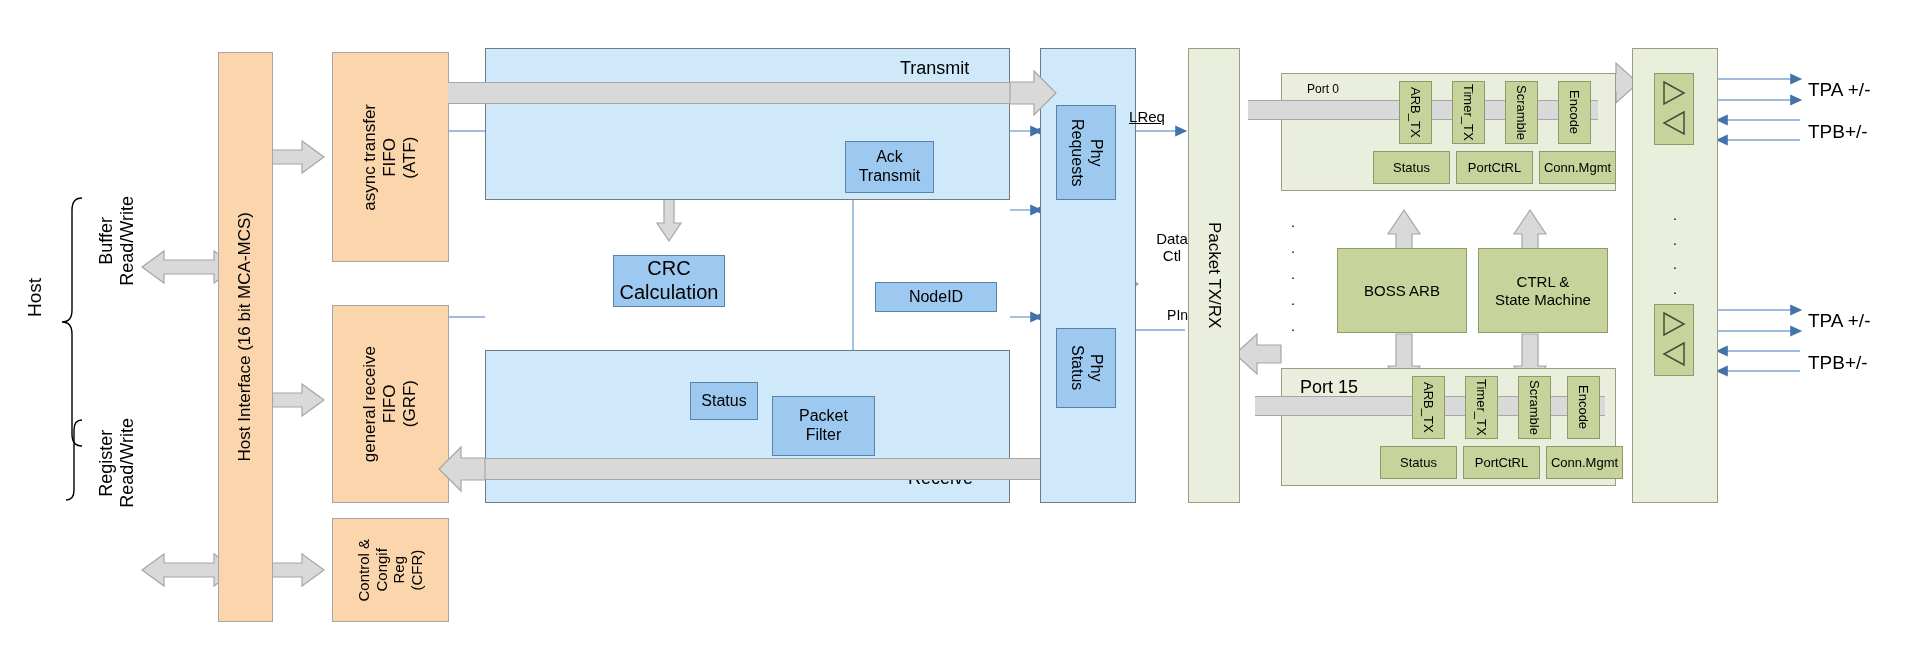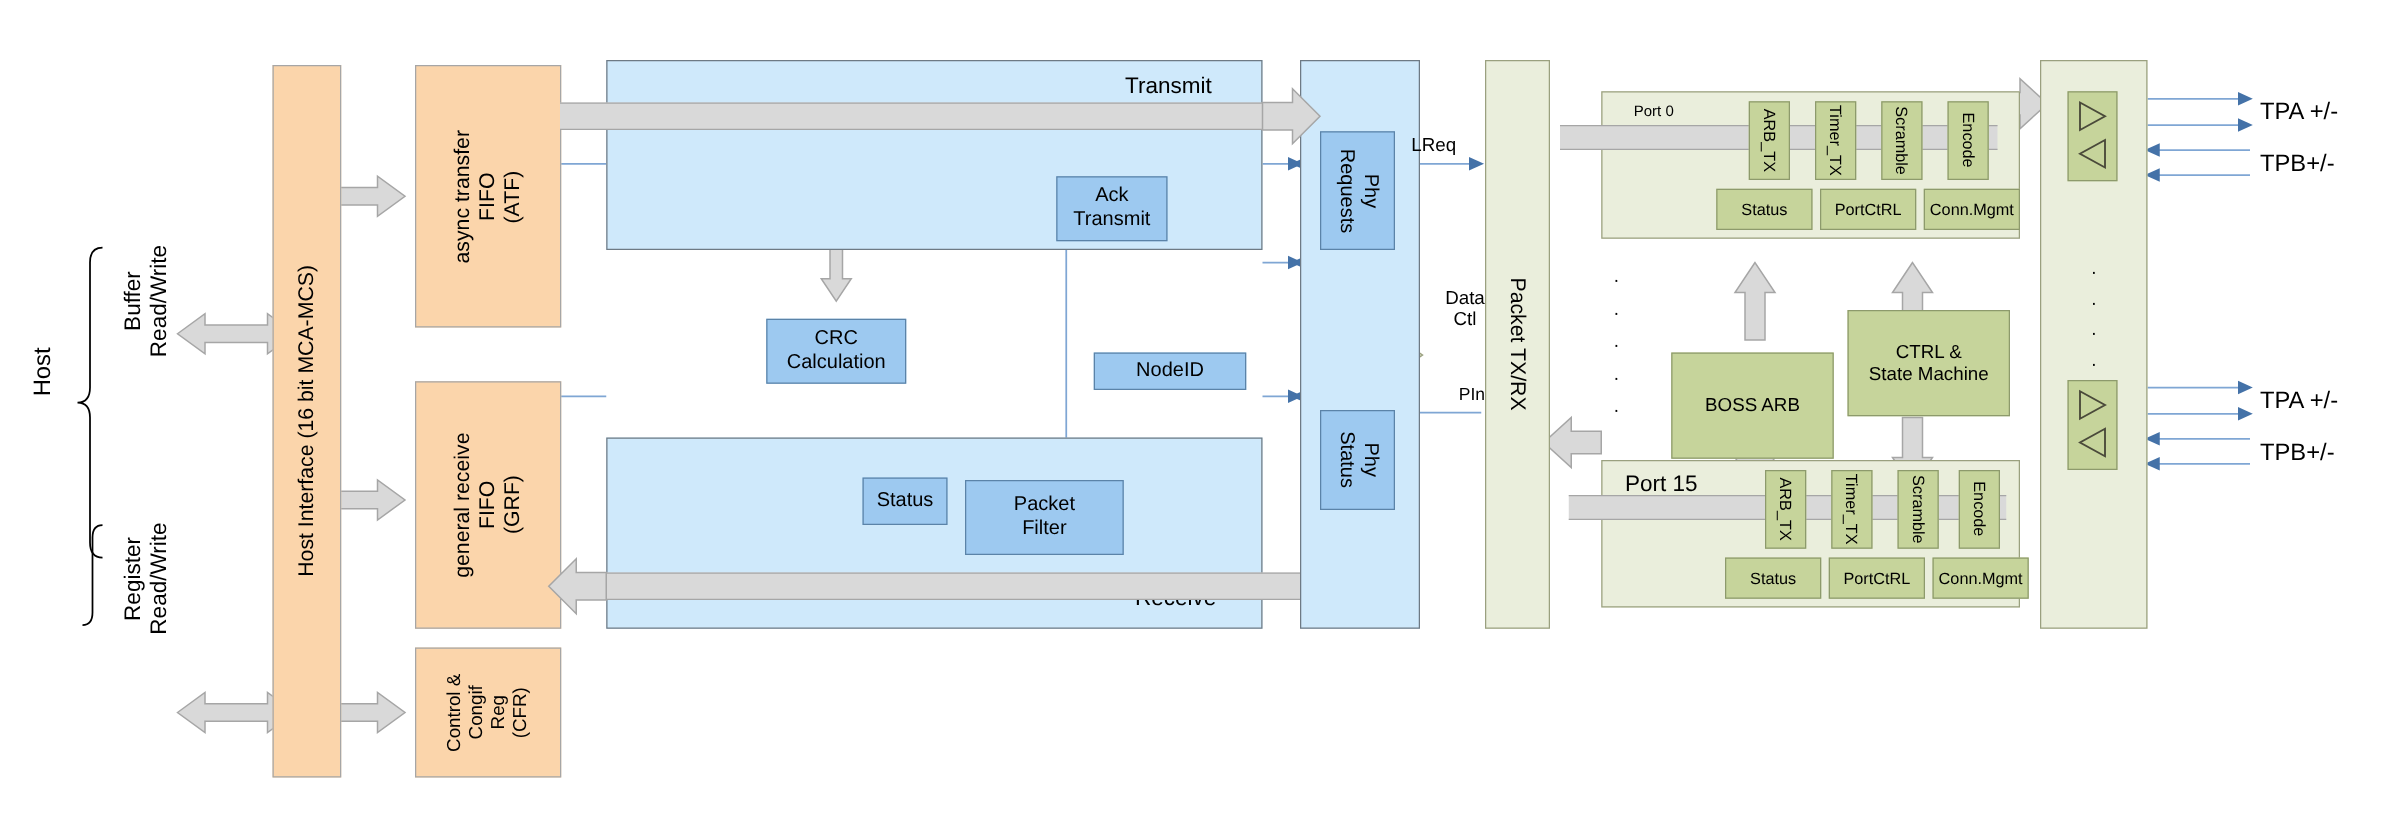--- a/index.html
+++ b/index.html
@@ -187,33 +187,33 @@
   <div class="bus" style="left:448px; top:82px; width:600px; height:22px;"></div>
   <svg class="ov" style="z-index:3" viewBox="0 0 1920 661">
     <path d="M1010,82 h24 v-11 l22,22 l-22,22 v-11 h-24 z" fill="#d9d9d9" stroke="#a6a6a6" stroke-width="1.2"></path>
   </svg>
 
   <div class="box midblue" style="left:845px; top:141px; width:89px; height:52px; font-size:16px;">
     <span style="white-space:pre-line;">Ack
 Transmit</span>
   </div>
 
-  <div class="box midblue" style="left:613px; top:255px; width:112px; height:52px; font-size:16px;">
+  <div class="box midblue" style="left:613px; top:255px; width:112px; height:52px; font-size:20px;">
     <span style="white-space:pre-line;">CRC
 Calculation</span>
   </div>
 
   <div class="box midblue" style="left:875px; top:282px; width:122px; height:30px; font-size:16px;">
     <span>NodeID</span>
   </div>
 
   <div class="box lightblue" style="left:485px; top:350px; width:525px; height:153px;"></div>
   <div class="lbl" style="left:908px; top:468px; font-size:18px;">Receive</div>
 
-  <div class="box midblue" style="left:772px; top:384px; width:127px; height:60px; font-size:16px;">
+  <div class="box midblue" style="left:772px; top:396px; width:103px; height:60px; font-size:16px;">
     <span style="white-space:pre-line;">Packet
 Filter</span>
   </div>
 
   <div class="box midblue" style="left:690px; top:382px; width:68px; height:38px; font-size:16px;">
     <span>Status</span>
   </div>
 
   <div class="bus" style="left:448px; top:458px; width:600px; height:22px;"></div>
   <svg class="ov" style="z-index:3" viewBox="0 0 1920 661">
@@ -227,21 +227,21 @@
   <div class="box midblue" style="left:1056px; top:105px; width:60px; height:95px; font-size:16px;">
     <span class="vtext" style="white-space:pre-line;">Phy
 Requests</span>
   </div>
 
   <div class="box midblue" style="left:1056px; top:328px; width:60px; height:80px; font-size:16px;">
     <span class="vtext" style="white-space:pre-line;">Phy
 Status</span>
   </div>
 
-  <div class="lbl" style="left:1117px; top:108px; width:60px; font-size:15px;">LReq</div>
+  <div class="lbl" style="left:1117px; top:108px; width:60px; font-size:15px;text-decoration:underline;">LReq</div>
   <div class="lbl" style="left:1142px; top:230px; width:60px; font-size:15px; white-space:pre-line;">Data
 Ctl</div>
   <div class="lbl" style="left:1152px; top:307px; width:55px; font-size:14px;">PInt</div>
 
   <div class="box palegreen" style="left:1188px; top:48px; width:52px; height:455px; font-size:17px;">
     <span class="vtext">Packet TX/RX</span>
   </div>
 
   <div class="dots" style="left:1288px; top:222px; width:10px; height:110px;">
     <span>·</span>
@@ -272,21 +272,21 @@
   <div class="box green" style="left:1373px; top:151px; width:77px; height:33px; font-size:13px;">
     <span>Status</span>
   </div>
   <div class="box green" style="left:1456px; top:151px; width:77px; height:33px; font-size:13px;">
     <span>PortCtRL</span>
   </div>
   <div class="box green" style="left:1539px; top:151px; width:77px; height:33px; font-size:13px;">
     <span>Conn.Mgmt</span>
   </div>
 
-  <div class="box green" style="left:1337px; top:248px; width:130px; height:85px; font-size:15px;margin-top:34px;">
+  <div class="box green" style="left:1337px; top:248px; width:130px; height:85px; font-size:15px;">
     <span>BOSS ARB</span>
   </div>
   <div class="box green" style="left:1478px; top:248px; width:130px; height:85px; font-size:15px;">
     <span style="white-space:pre-line;">CTRL &amp;
 State Machine</span>
   </div>
 
   <div class="box palegreen" style="left:1281px; top:368px; width:335px; height:118px;"></div>
   <div class="bus" style="left:1255px; top:396px; width:350px; height:20px;"></div>
   <div class="lbl" style="left:1300px; top:377px; font-size:18px;">Port 15</div>

